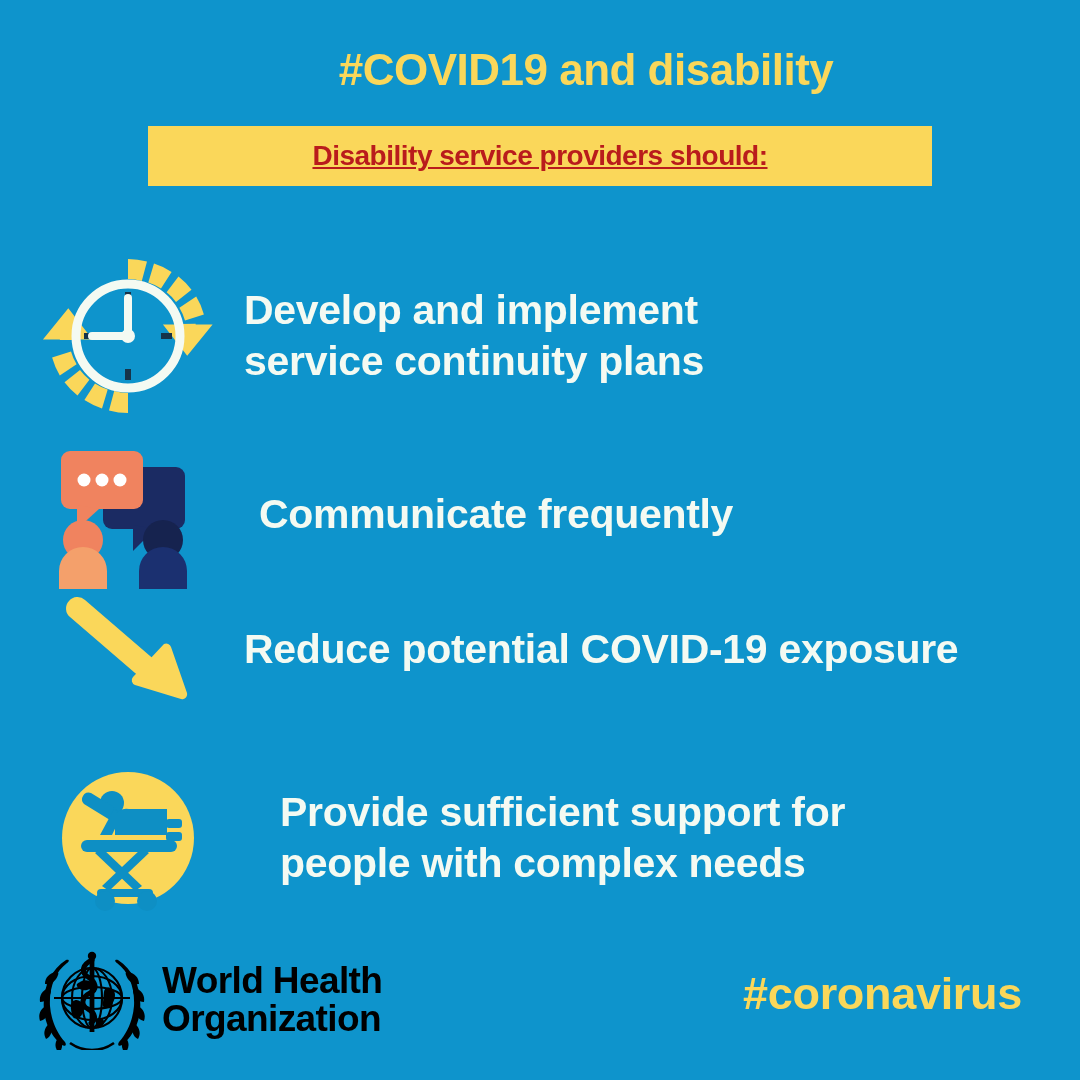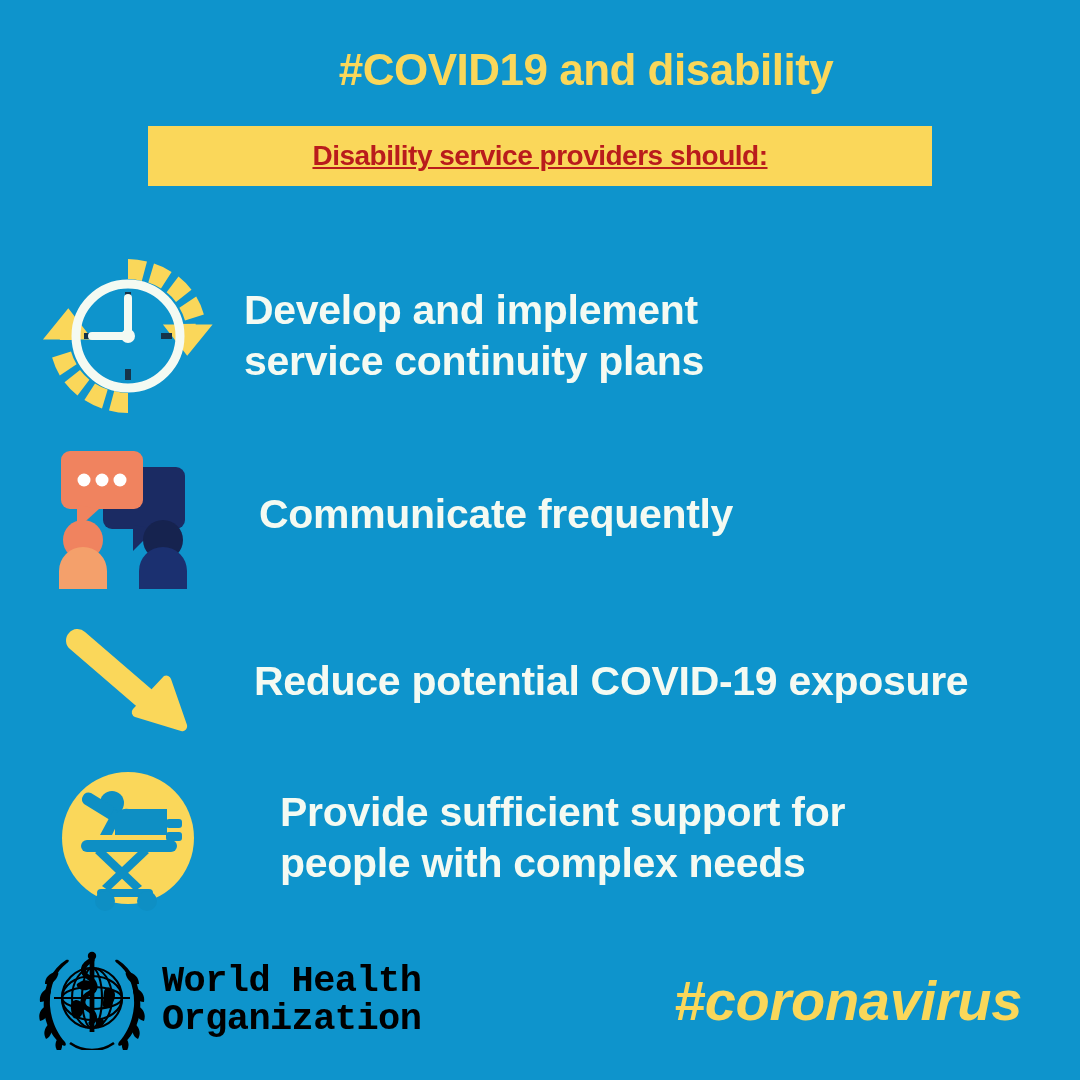--- a/index.html
+++ b/index.html
@@ -72,51 +72,49 @@
     color: #F4FAF2;
     font-size: 41px;
     font-weight: bold;
     line-height: 1.22;
     letter-spacing: -0.3px;
     white-space: pre-line;
   }
 
   #row-1 { top: 258px; height: 155px; }
   #row-2 { top: 438px; height: 152px; gap: 15px; }
-  #row-3 { top: 616px; height: 130px; gap: 10px; }
+  #row-3 { top: 584px; height: 130px; }
   #row-4 { top: 760px; height: 155px; gap: 36px; }
 
   
   .who-logo {
     position: absolute;
     left: 36px;
     top: 946px;
     display: flex;
     align-items: center;
     gap: 14px;
   }
   .who-wordmark {
     color: #000000;
     font-size: 37px;
     font-weight: bold;
     line-height: 1.04;
     letter-spacing: -0.6px;
     white-space: pre-line;
-    font-family: Liberation Mono, monospace;
   }
   .hashtag {
     position: absolute;
     right: 58px;
     top: 968px;
     color: #FAD75A;
-    font-size: 56px;
+    font-size: 45px;
     font-weight: bold;
     letter-spacing: -0.3px;
     white-space: nowrap;
-    font-style: italic;
   }
 </style>
 </head>
 <body>
 
 <div id="poster">
 
   <div class="title">#COVID19 and disability</div>
 
   <div class="subtitle-banner">

